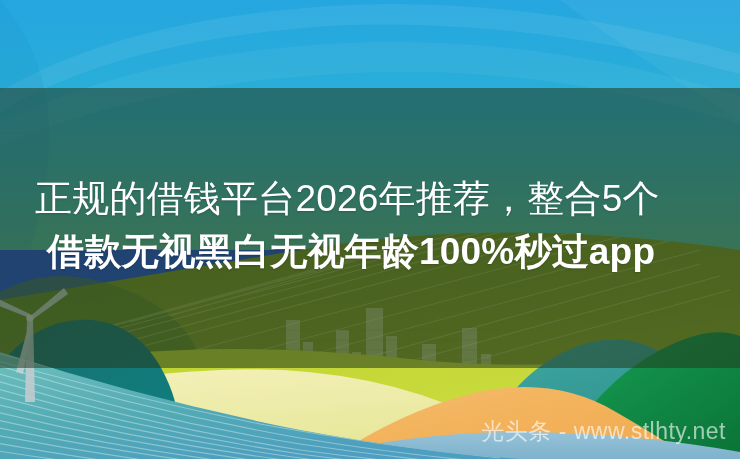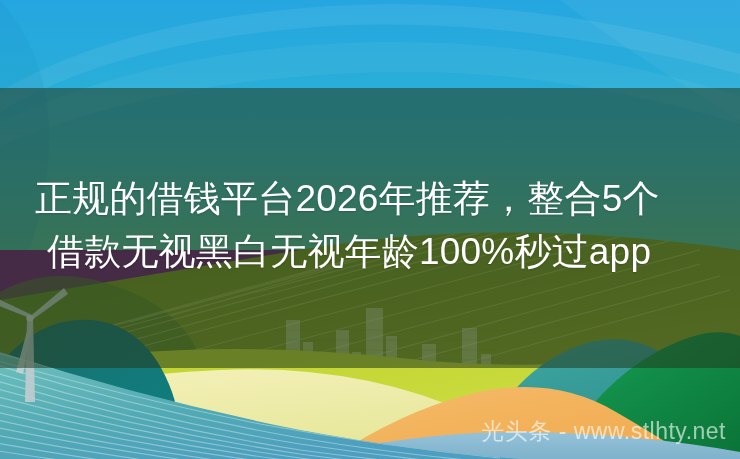--- a/index.html
+++ b/index.html
@@ -10,21 +10,21 @@
   }
   body {
     font-family: "Liberation Sans", sans-serif;
   }
 
   .banner {
     position: relative;
     width: 740px;
     height: 459px;
     overflow: hidden;
-    background: #701a75;
+    background: #1d4ed8;
   }
 
   
   .art {
     position: absolute;
     inset: 0;
     overflow: hidden;
   }
   .art svg {
     display: block;
@@ -57,21 +57,21 @@
     font-weight: 400;
     letter-spacing: 0.2px;
     text-align: center;
     text-shadow: 0 1px 2px rgba(0,0,0,0.18);
     white-space: nowrap;
   }
   .headline .line {
     display: block;
   }
   .headline .line-1 { text-align: left; padding-left: 17px; }
-  .headline .line-2 { text-align: left; padding-left: 29px; }
+  .headline .line-2 { text-align: left; padding-left: 29px; font-weight: bold; }
 
   
   .watermark {
     position: absolute;
     right: 14px;
     bottom: 10px;
     color: rgba(255, 255, 255, 0.62);
     font-size: 23px;
     line-height: 36px;
     font-weight: 400;

